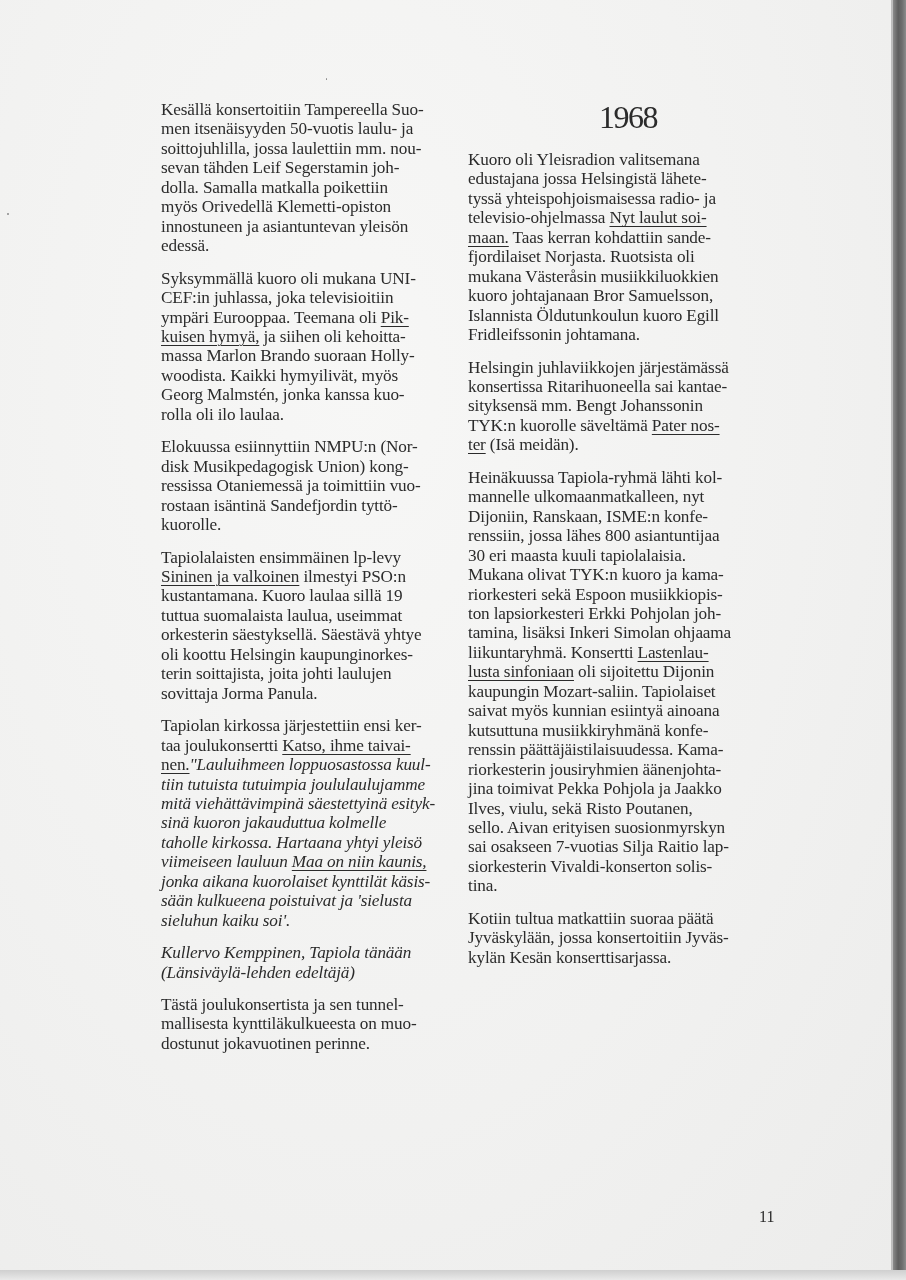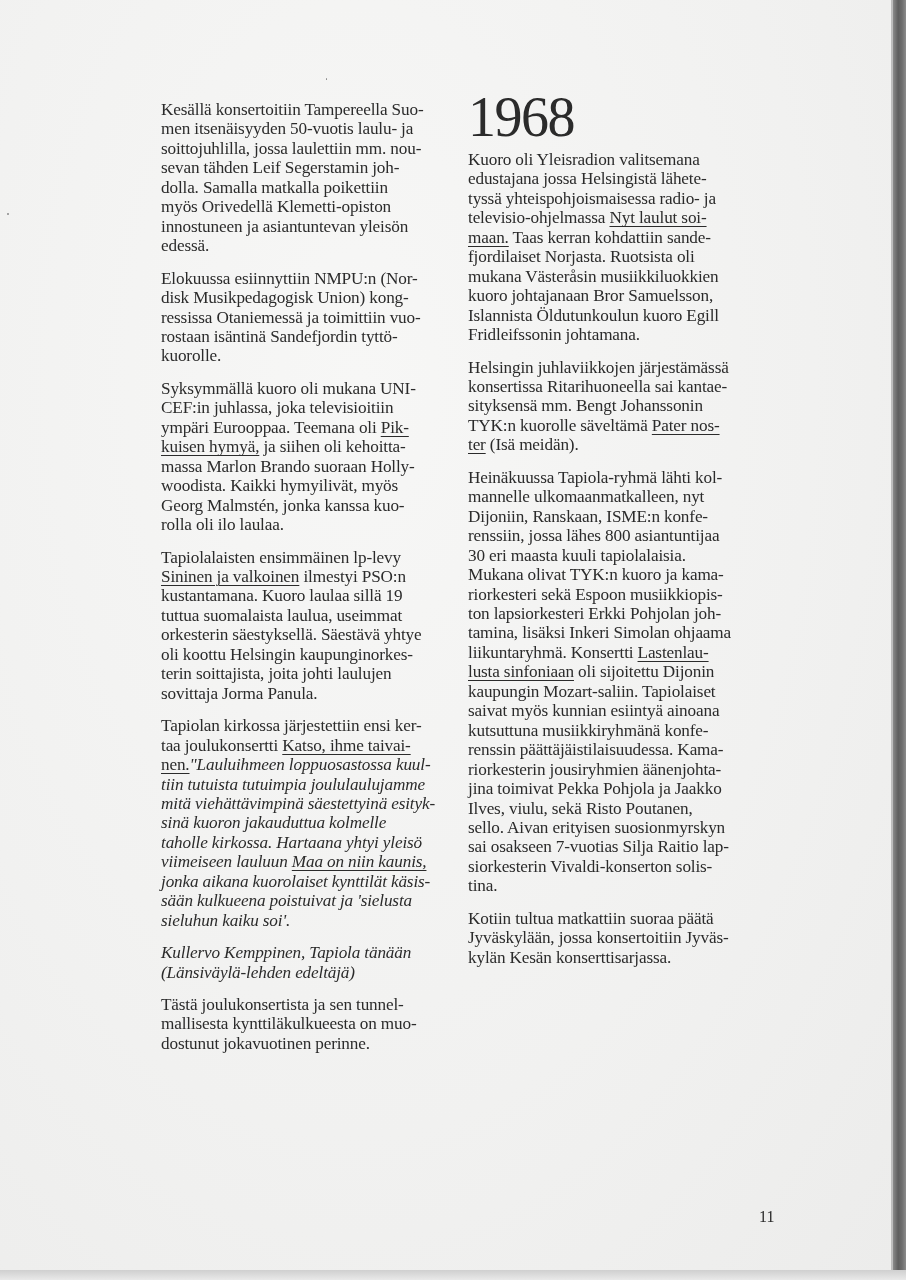--- a/index.html
+++ b/index.html
@@ -35,22 +35,22 @@
       font-size: 17.2px;
       line-height: 19.45px;
       letter-spacing: -0.15px;
     }
     .col-left { left: 121px; top: 100px; width: 320px; margin-left: 40px; }
     .col-right { left: 468px; top: 92px; width: 320px; }
     .col p { margin: 0 0 13px 0; white-space: pre-line; }
     .col .it { font-style: italic; }
     .u { text-decoration: underline; text-underline-offset: 3px; text-decoration-thickness: 1px; }
     .year {
-      font-size: 56px; line-height: 50px;
-      margin: 0 0 8px 0;
+      font-size: 32px; line-height: 50px;
+      text-align: center; margin: 0 0 8px 0;
       letter-spacing: -1.5px; font-weight: normal;
       width: 320px;
     }
     .page-number {
       position: absolute; left: 759px; top: 1208px;
       font-size: 16px;
     }
     .speck { position: absolute; width: 2px; height: 2px; background: #8a8a8a; border-radius: 1px; }
   </style>
 </head>
@@ -66,33 +66,33 @@
 
 <div class="col col-left">
   <p>Kesällä konsertoitiin Tampereella Suo-
 men itsenäisyyden 50-vuotis laulu- ja
 soittojuhlilla, jossa laulettiin mm. nou-
 sevan tähden Leif Segerstamin joh-
 dolla. Samalla matkalla poikettiin
 myös Orivedellä Klemetti-opiston
 innostuneen ja asiantuntevan yleisön
 edessä.</p>
-  <p>Elokuussa esiinnyttiin NMPU:n (Nor-
-disk Musikpedagogisk Union) kong-
-ressissa Otaniemessä ja toimittiin vuo-
-rostaan isäntinä Sandefjordin tyttö-
-kuorolle.</p>
   <p><span>Syksymmällä kuoro oli mukana UNI-
 CEF:in juhlassa, joka televisioitiin
 ympäri Eurooppaa. Teemana oli </span><span class="u">Pik-
 kuisen hymyä,</span><span> ja siihen oli kehoitta-
 massa Marlon Brando suoraan Holly-
 woodista. Kaikki hymyilivät, myös
 Georg Malmstén, jonka kanssa kuo-
 rolla oli ilo laulaa.</span></p>
+  <p>Elokuussa esiinnyttiin NMPU:n (Nor-
+disk Musikpedagogisk Union) kong-
+ressissa Otaniemessä ja toimittiin vuo-
+rostaan isäntinä Sandefjordin tyttö-
+kuorolle.</p>
   <p><span>Tapiolalaisten ensimmäinen lp-levy
 </span><span class="u">Sininen ja valkoinen</span><span> ilmestyi PSO:n
 kustantamana. Kuoro laulaa sillä 19
 tuttua suomalaista laulua, useimmat
 orkesterin säestyksellä. Säestävä yhtye
 oli koottu Helsingin kaupunginorkes-
 terin soittajista, joita johti laulujen
 sovittaja Jorma Panula.</span></p>
   <p><span>Tapiolan kirkossa järjestettiin ensi ker-
 taa joulukonsertti </span><span class="u">Katso, ihme taivai-

